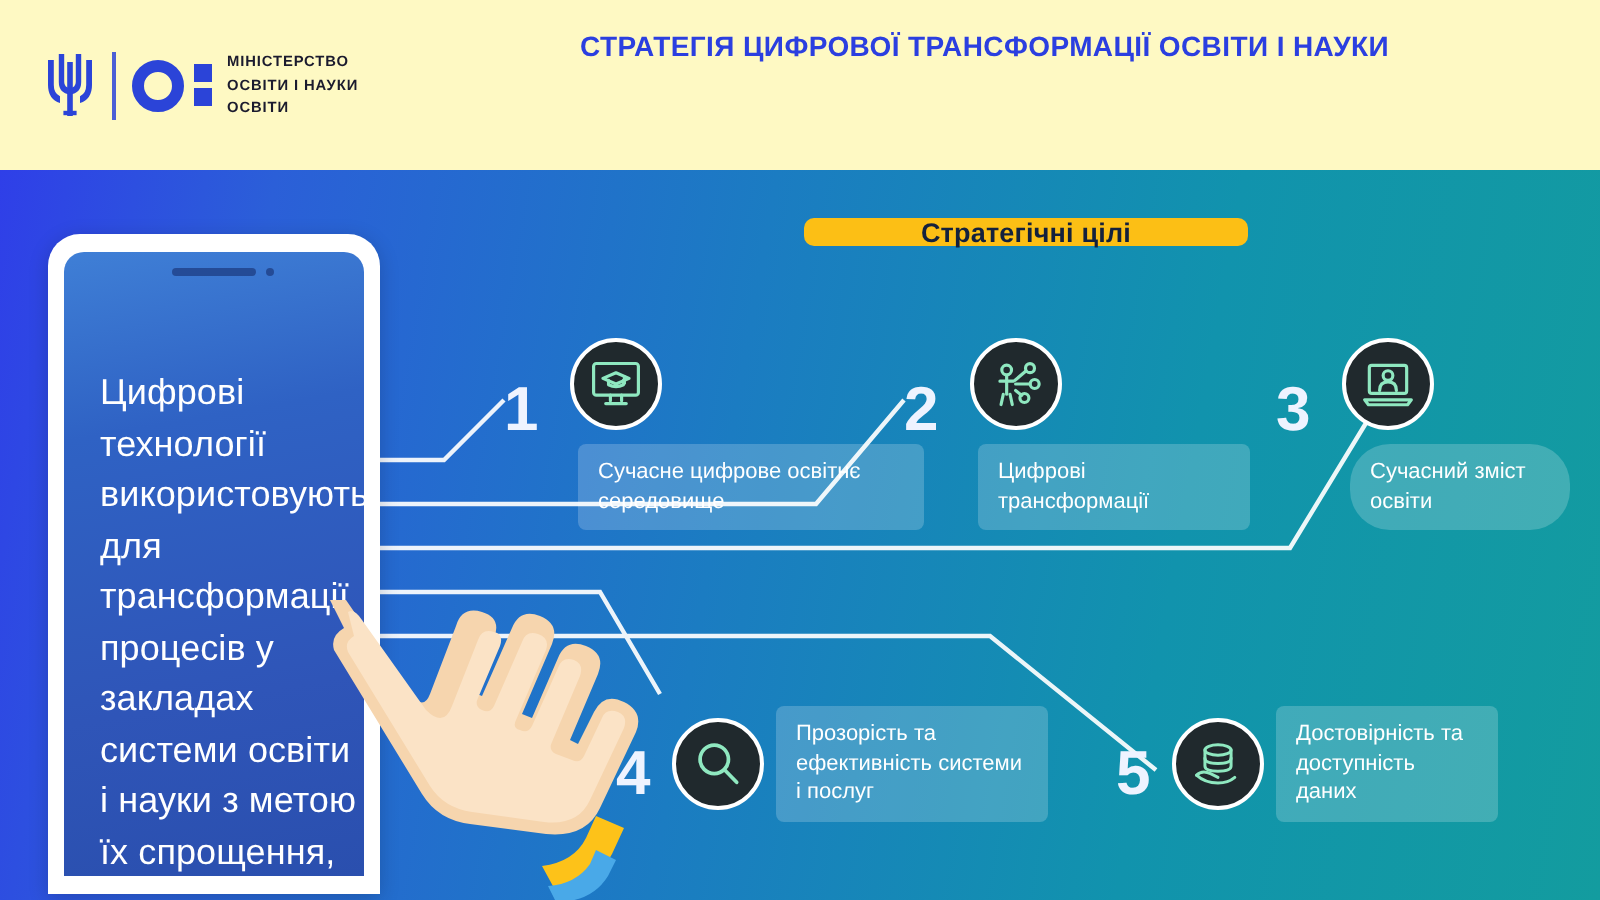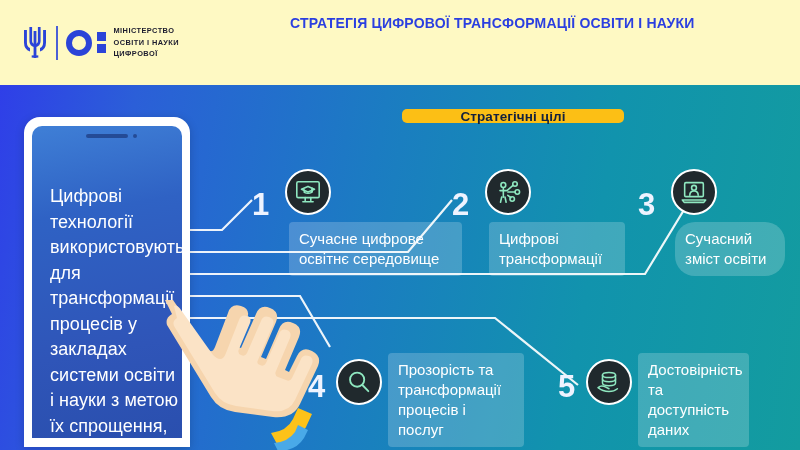--- a/index.html
+++ b/index.html
@@ -98,21 +98,21 @@
     position:absolute;width:46px;height:46px;border-radius:50%;
     background:#20292d;border:2.5px solid #ffffff;
     display:flex;align-items:center;justify-content:center;
     box-sizing:border-box;
   }
   .goal .badge svg{display:block;}
   .goal .label{
     position:absolute;
     background:rgba(255,255,255,.20);
     border-radius:4px;
-    color:#ffffff;font-size:15px;line-height:1.33;
+    color:#ffffff;font-size:11px;line-height:1.33;
     padding:7px 10px;box-sizing:border-box;
   }
   .g1{left:252px;top:80px;}
   .g1 .num{left:0px;top:24px;}
   .g1 .badge{left:33px;top:4px;}
   .g1 .label{left:37px;top:57px;width:173px;}
   .g2{left:452px;top:80px;}
   .g2 .num{left:0px;top:24px;}
   .g2 .badge{left:33px;top:4px;}
   .g2 .label{left:37px;top:57px;width:136px;}
@@ -152,21 +152,21 @@
       <span class="mark">
         <span class="mark-ring"></span>
         <span class="mark-dots">
             <i></i>
             <i></i>
           </span>
       </span>
       <span class="ministry-name">
         <div>МІНІСТЕРСТВО</div>
         <div>ОСВІТИ І НАУКИ</div>
-        <div>ЦИФРОВОЇ</div>
+        <div>ОСВІТИ</div>
       </span>
     </div>
   </div>
   <div class="poster-title">СТРАТЕГІЯ ЦИФРОВОЇ ТРАНСФОРМАЦІЇ ОСВІТИ І НАУКИ</div>
 
   <div class="stage">
 
     <svg class="connectors" viewBox="0 0 800 365" width="800" height="365">
       <g fill="none" stroke="#ffffff" stroke-width="2.2" opacity=".92">
 
@@ -253,21 +253,21 @@
     </div>
 
     <div class="goal g4">
       <span class="num">4</span>
       <span class="badge">
         <svg viewBox="0 0 30 30" width="28" height="28" fill="none" stroke="#8fe8c0" stroke-width="2" stroke-linecap="round" stroke-linejoin="round">
           <circle cx="13" cy="12.5" r="7.6"></circle>
           <path d="M18.6 18.2 L25 24.8"></path>
         </svg>
       </span>
-      <span class="label">Прозорість та трансформації процесів і послуг</span>
+      <span class="label">Прозорість та ефективність системи і послуг</span>
     </div>
 
     <div class="goal g5">
       <span class="num">5</span>
       <span class="badge">
         <svg viewBox="0 0 30 30" width="28" height="28" fill="none" stroke="#8fe8c0" stroke-width="1.6" stroke-linecap="round" stroke-linejoin="round">
           <ellipse cx="15" cy="7.5" rx="7" ry="2.8"></ellipse>
           <path d="M8 7.5 v4.4 q0 2.8 7 2.8 q7 0 7 -2.8 v-4.4"></path>
           <path d="M8 11.9 v4.2 q0 2.8 7 2.8 q7 0 7 -2.8 v-4.2"></path>
           <path d="M3.5 21 q4.5 4.2 11.5 4.2 q5.5 0 9 -3"></path>

